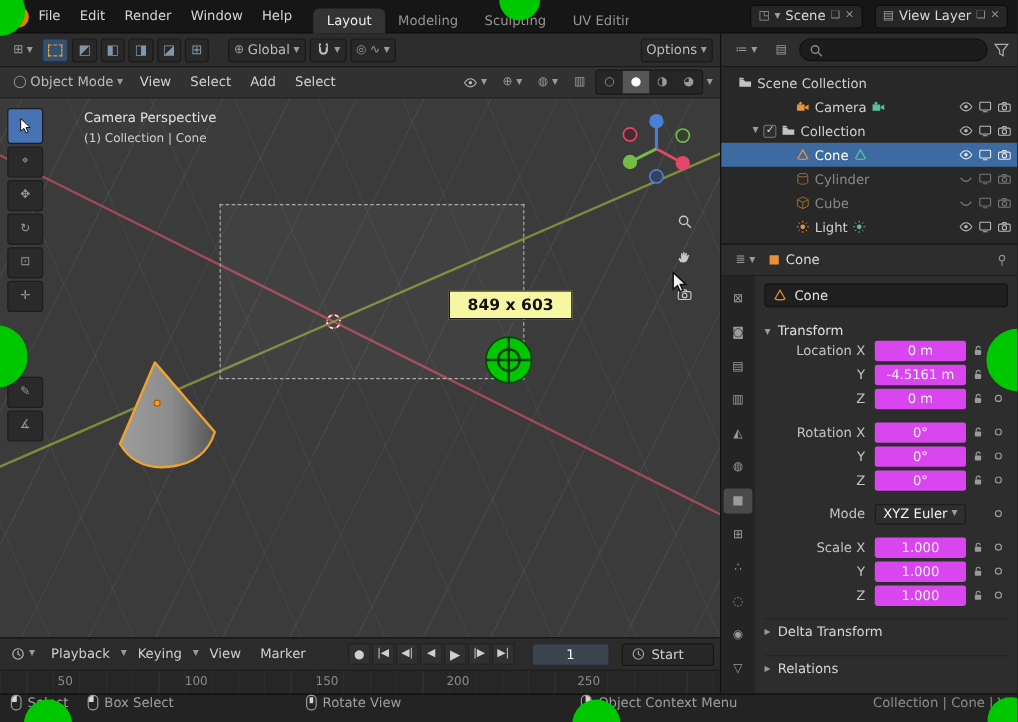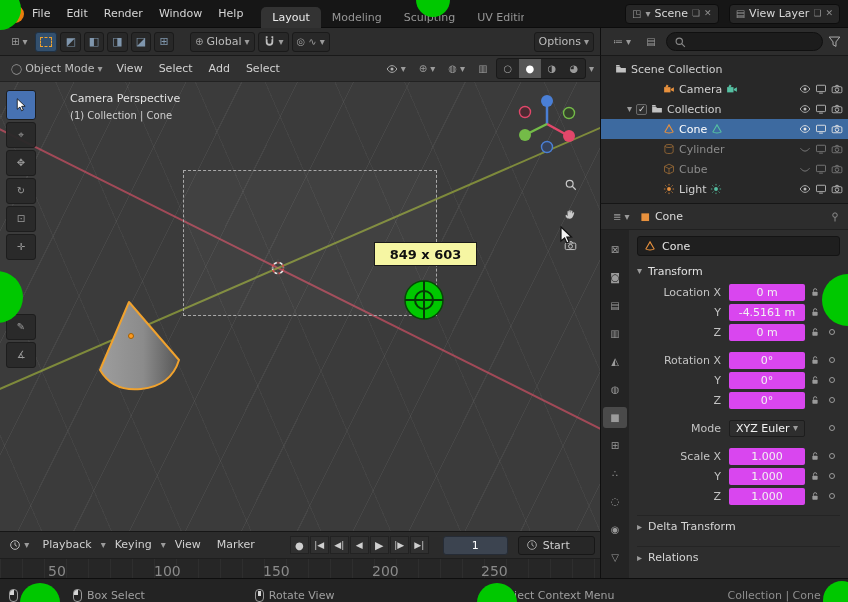--- a/index.html
+++ b/index.html
@@ -81,21 +81,21 @@
 .tl-h{height:26px;display:flex;align-items:center;gap:2px;padding:0 5px}
 .tl-h .menu{line-height:26px;padding:0 7px;color:#d0d0d0}
 .transport{display:flex;align-items:center;gap:1px;margin-left:26px}
 .tp{width:19px;height:18px;display:flex;align-items:center;justify-content:center;color:#cfcfcf;font-size:9px;background:#303030;border:1px solid #222;}
 .tp.rec::before{content:"●";font-size:10px}
 .tp.js::before{content:"|◀"}.tp.pk::before{content:"◀|"}.tp.pr::before{content:"◀"}
 .tp.pl::before{content:"▶";font-size:11px}.tp.nk::before{content:"|▶"}.tp.je::before{content:"▶|"}
 .framebox{margin-left:12px;width:70px;height:19px;background:#3c4450;border:1px solid #262c36;border-radius:3px;color:#fff;display:flex;align-items:center;justify-content:center}
 .startbox{margin-left:8px;width:82px;height:19px;background:#272727;border:1px solid #171717;border-radius:3px;color:#cfcfcf;display:flex;align-items:center;gap:5px;padding:0 7px}
 .tl-ruler{position:relative;height:20px;background:#262626;border-top:1px solid #1e1e1e;background-image:repeating-linear-gradient(90deg,#2e2e2e 0 1px,transparent 1px 22px)}
-.tick{position:absolute;top:4px;color:#8a8a8a;font-size:14px}
+.tick{position:absolute;top:4px;color:#8a8a8a;font-size:10px}
 
 
 .outliner{position:absolute;left:600px;top:56px;width:248px;height:147px;background:#282828;border-left:1px solid #0f0f0f;padding-top:3px;overflow:hidden}
 .orow{height:20px;display:flex;align-items:center;gap:4px;padding-right:4px;position:relative;color:#cfcfcf}
 .orow.lvl0{padding-left:14px}
 .orow.lvl1{padding-left:26px}
 .orow.lvl2{padding-left:62px}
 .orow.sel{background:#3d6aa0;color:#fff}
 .orow.muted{color:#8a8a8a}
 .oi{color:#e8913d}
@@ -111,32 +111,32 @@
 .props{position:absolute;left:600px;top:203px;width:248px;height:375px;background:#2d2d2d;border-left:1px solid #0f0f0f;border-top:1px solid #161616}
 .props-h{height:26px;display:flex;align-items:center;gap:6px;padding:0 7px;border-bottom:1px solid #202020}
 .crumb{display:flex;align-items:center;gap:5px;color:#dcdcdc}
 .pin{margin-left:auto;color:#8d8d8d}
 .ptabs{position:absolute;left:0;top:26px;bottom:0;width:28px;background:#242424;display:flex;flex-direction:column;align-items:center;gap:7px;padding-top:9px}
 .ptab{width:24px;height:21px;border-radius:3px;display:flex;align-items:center;justify-content:center;font-size:12px;color:#999}
 .ptab.blue{color:#7da8d8}.ptab.green{color:#5fb573}
 .ptab.active{background:#4a4a4a;color:#ef9d43}
 .pcontent{position:absolute;left:28px;top:26px;right:0;bottom:0;padding:6px 8px;overflow:hidden}
 .namefield{height:20px;background:#1f1f1f;border:1px solid #141414;border-radius:3px;display:flex;align-items:center;gap:6px;padding:0 6px;color:#e4e4e4}
-.psection{display:flex;align-items:center;gap:6px;height:22px;color:#e0e0e0;margin-top:4px}
+.psection{display:flex;align-items:flex-end;gap:6px;height:22px;color:#e0e0e0;margin-top:4px}
 .prow{display:flex;align-items:center;height:20px}
 .prow.grp{margin-top:8px}
 .plabel{width:92px;text-align:right;padding-right:8px;color:#c3c3c3;white-space:nowrap}
 .pvalue{width:76px;height:17px;background:#d946ef;border-radius:2px;color:#f2f2f2;display:flex;align-items:center;justify-content:center}
 .pvalue.drop{background:#2e2e2e;border:1px solid #1d1d1d;justify-content:space-between;padding:0 6px}
 .plock{width:20px;display:flex;justify-content:center;color:#9a9a9a}
 .pdot{width:6px;height:6px;border:1px solid #9a9a9a;border-radius:50%;margin-left:4px}
 .pcollapse{display:flex;align-items:center;gap:6px;height:22px;color:#d6d6d6;border-top:1px solid #242424;margin-top:9px}
 
 
-.statusbar{position:absolute;left:0;top:578px;width:848px;height:24px;background:#232323;border-top:1px solid #0e0e0e;display:flex;align-items:flex-end;padding:0 9px;color:#9f9f9f}
+.statusbar{position:absolute;left:0;top:578px;width:848px;height:24px;background:#232323;border-top:1px solid #0e0e0e;display:flex;align-items:flex-start;padding:0 9px;color:#9f9f9f}
 .hint{display:flex;align-items:center;gap:5px}
 .mouse{position:relative;width:9px;height:13px;border:1px solid #9a9a9a;border-radius:4px;display:inline-block;flex:none}
 .mouse.left::before{content:"";position:absolute;left:0;top:0;width:4px;height:5px;background:#d6d6d6;border-radius:3px 0 0 0}
 .mouse.mid::before{content:"";position:absolute;left:2.5px;top:1px;width:3px;height:5px;background:#d6d6d6}
 .mouse.right::before{content:"";position:absolute;right:0;top:0;width:4px;height:5px;background:#d6d6d6;border-radius:0 3px 0 0}
 .sb-context{margin-left:auto;color:#8d8d8d;white-space:nowrap}
 
 
 .gc{position:absolute;background:#00c800;border-radius:50%;z-index:60}
 .targetmark{position:absolute;left:402px;top:278px;z-index:61}

